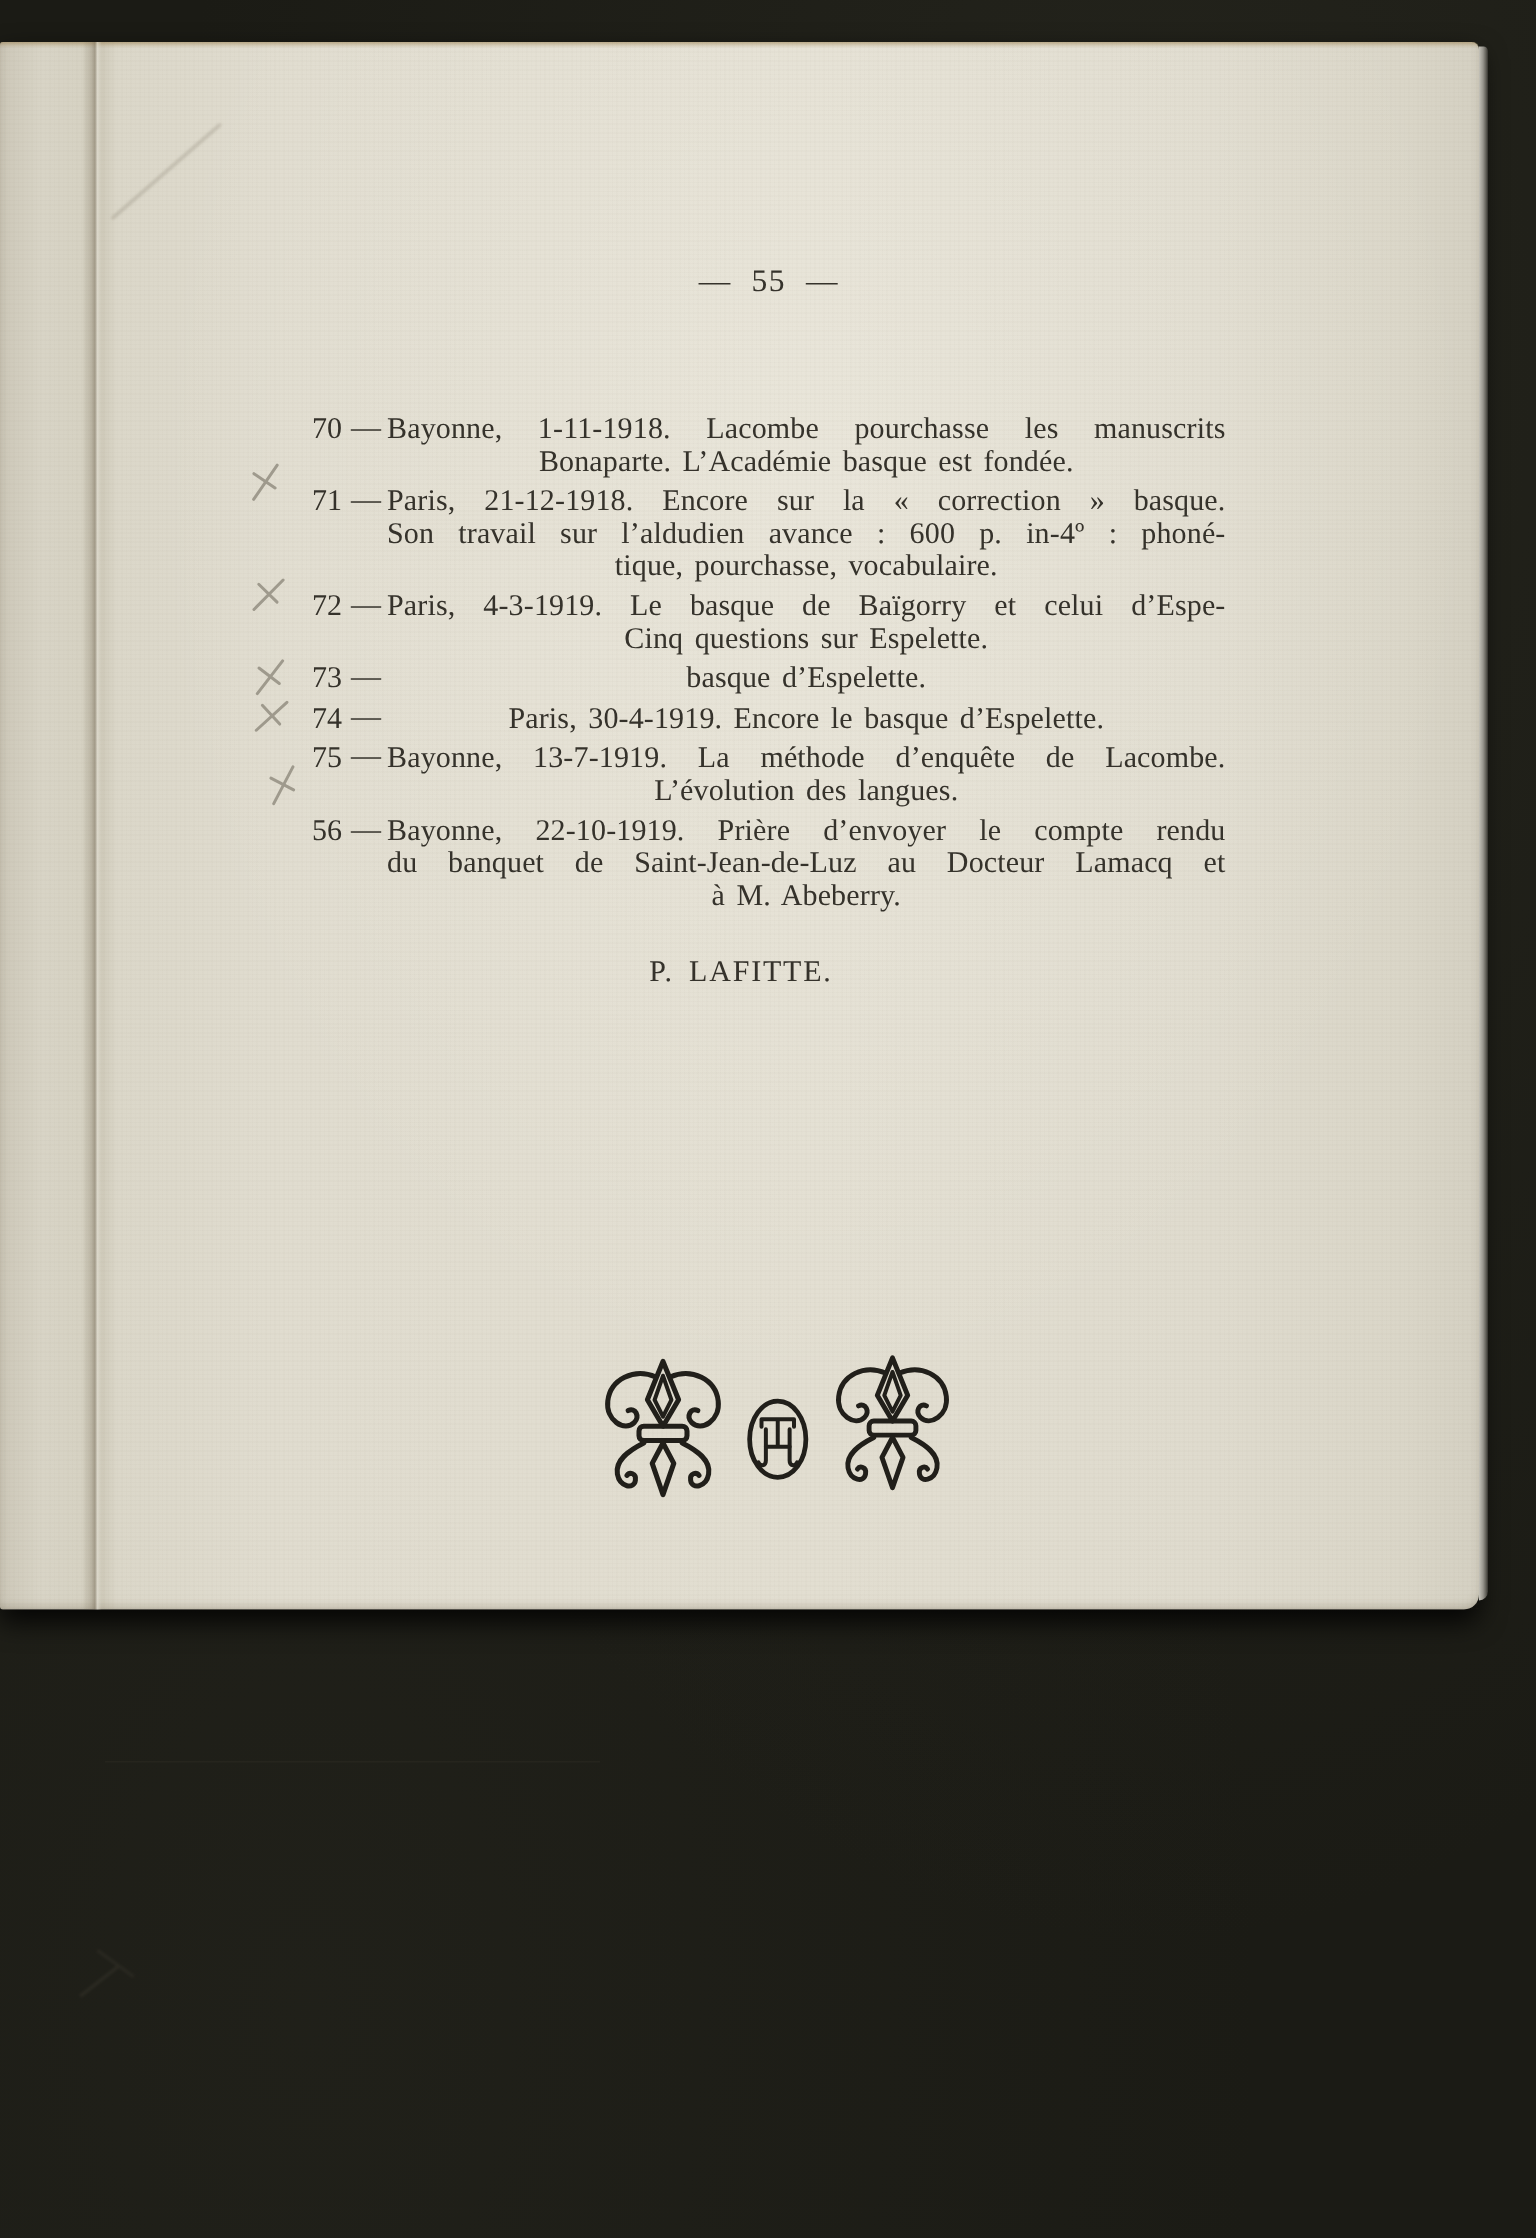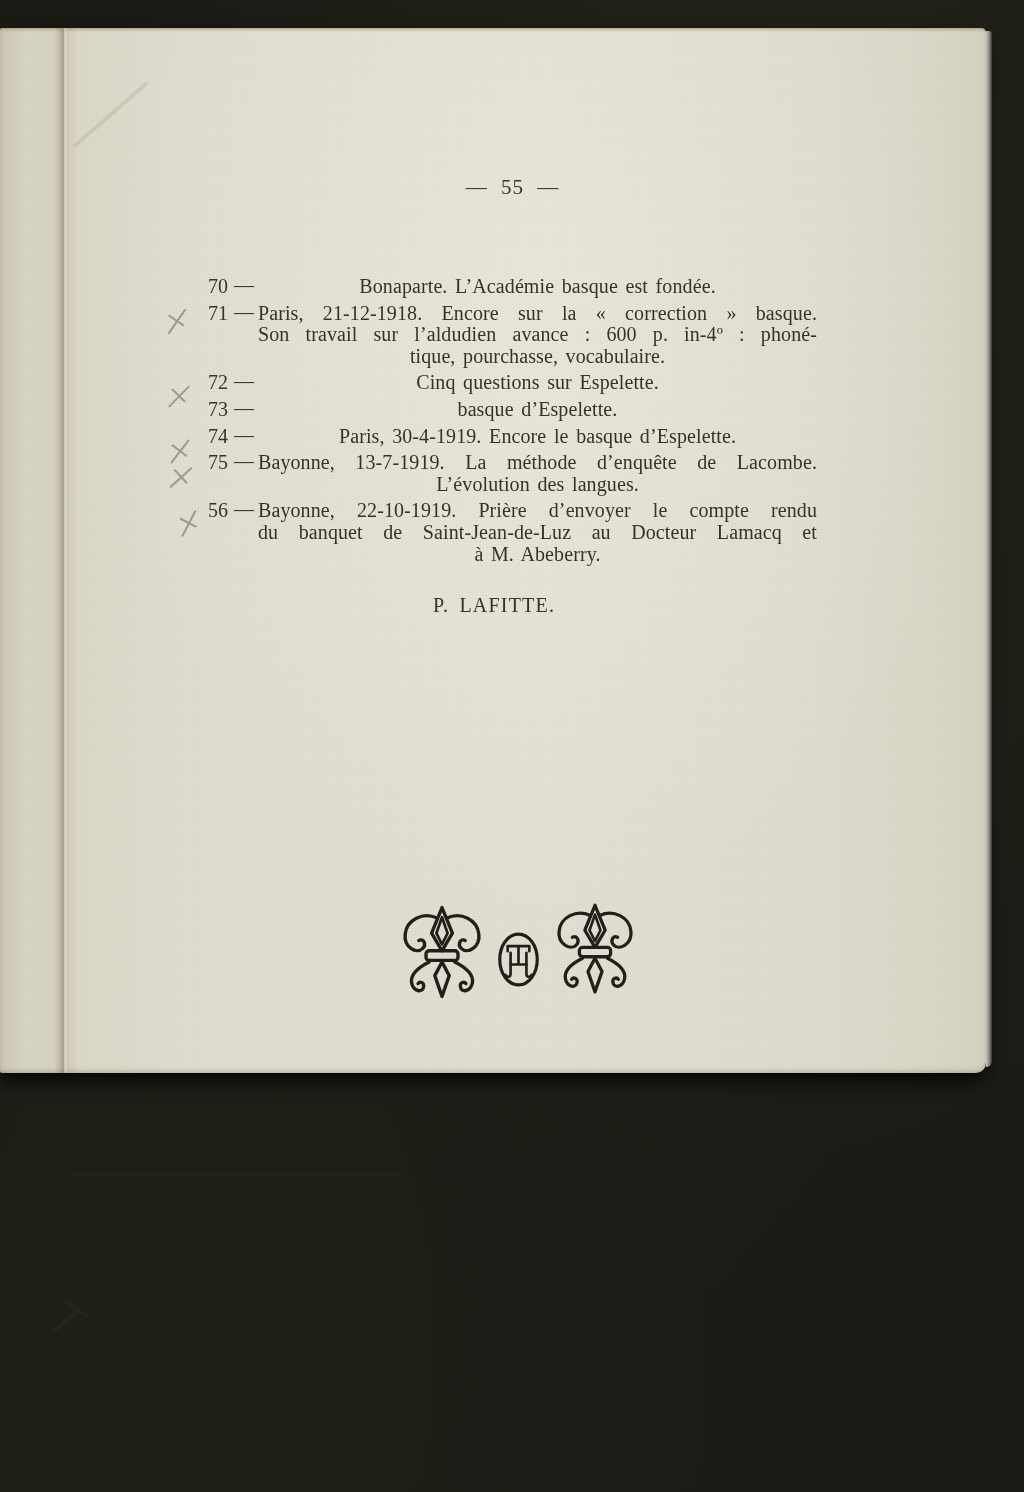--- a/index.html
+++ b/index.html
@@ -98,38 +98,40 @@
   <div class="crease mid"></div>
 
   <div class="pagenum">— 55 —</div>
 
   <div class="content">
 
     <div class="entry">
       <span class="num">70</span>
       <span class="dash">—</span>
       <div class="etext">
+        <div class="line j">Bayonne, 1-11-1918. Lacombe pourchasse les manuscrits</div>
         <div class="line">Bonaparte. L’Académie basque est fondée.</div>
       </div>
     </div>
 
     <div class="entry">
       <span class="num">71</span>
       <span class="dash">—</span>
       <div class="etext">
         <div class="line j">Paris, 21-12-1918. Encore sur la « correction » basque.</div>
         <div class="line j">Son travail sur l’aldudien avance : 600 p. in-4º : phoné-</div>
         <div class="line">tique, pourchasse, vocabulaire.</div>
       </div>
     </div>
 
     <div class="entry">
       <span class="num">72</span>
       <span class="dash">—</span>
       <div class="etext">
+        <div class="line j">Paris, 4-3-1919. Le basque de Baïgorry et celui d’Espe-</div>
         <div class="line">Cinq questions sur Espelette.</div>
       </div>
     </div>
 
     <div class="entry">
       <span class="num">73</span>
       <span class="dash">—</span>
       <div class="etext">
         <div class="line">basque d’Espelette.</div>
       </div>

